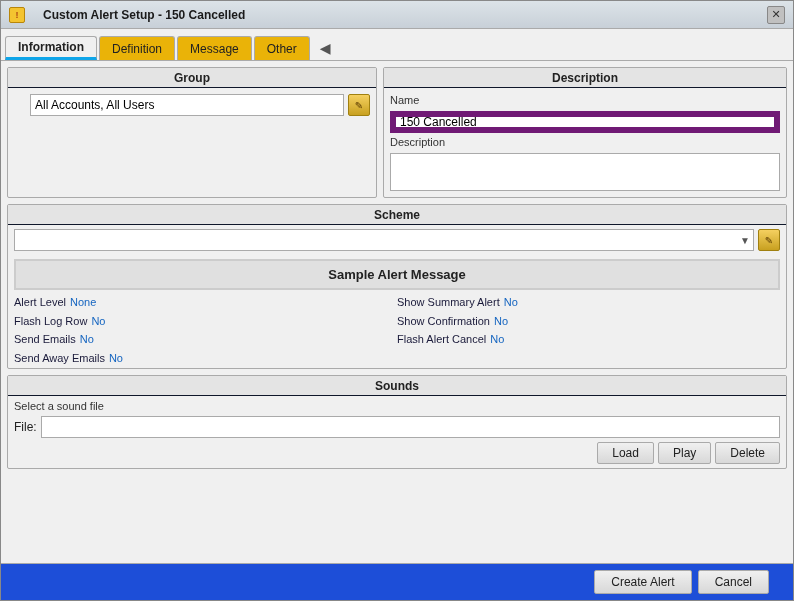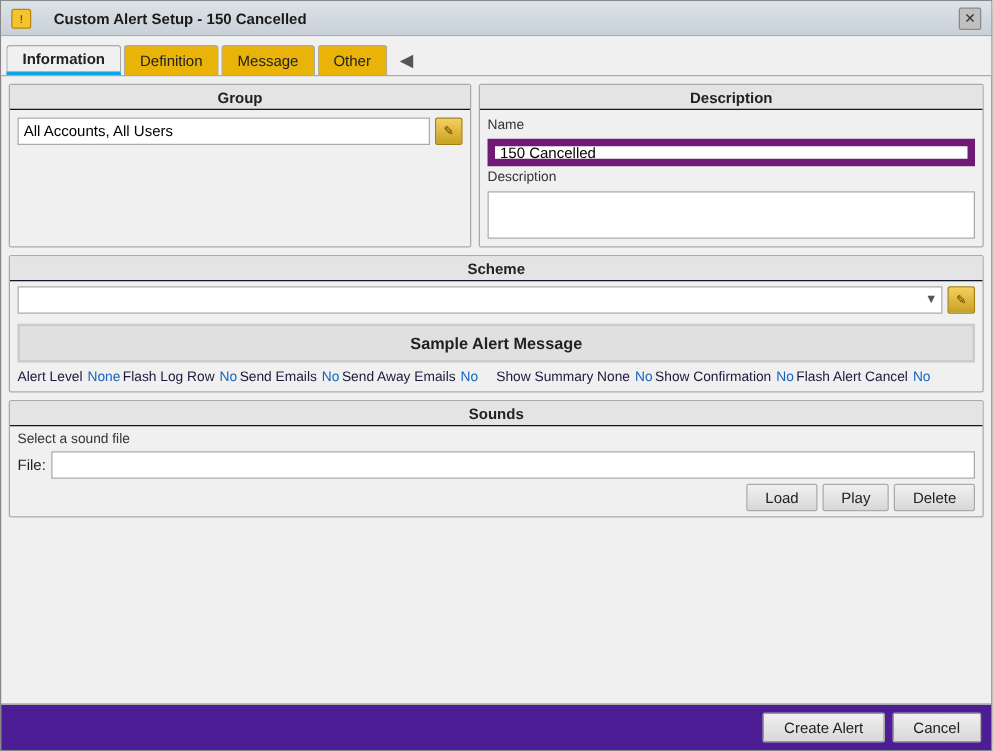--- a/index.html
+++ b/index.html
@@ -159,20 +159,21 @@
       padding: 1px 4px;
       appearance: none;
       -webkit-appearance: none;
       position: relative;
     }
     .dropdown-wrapper {
       flex: 1;
       position: relative;
       display: flex;
       align-items: center;
+      margin-left: 16px;
     }
     .dropdown-wrapper select {
       width: 100%;
       height: 22px;
       border: 1px solid #aaa;
       background: white;
       font-size: 12px;
       padding: 1px 4px;
     }
     .yellow-btn {
@@ -254,21 +255,21 @@
       color: #222;
     }
     .alert-props {
       display: flex;
       gap: 0;
       padding: 4px 6px 2px 6px;
     }
     .alert-col {
       flex: 1;
       display: flex;
-      flex-direction: row;
+      flex-direction: column;
       gap: 2px;
     }
     .alert-prop-row {
       display: flex;
       align-items: center;
       gap: 4px;
       line-height: 1.5;
     }
     .prop-label {
       color: #1a1a3a;
@@ -319,25 +320,25 @@
       background: linear-gradient(to bottom, #f0f0f0, #d8d8d8);
       border-radius: 2px;
       cursor: pointer;
       font-size: 12px;
       color: #222;
     }
     .bottom-bar {
       display: flex;
       justify-content: flex-end;
       align-items: center;
-      padding: 6px 8px;
+      padding: 6px 24px;
       border-top: 1px solid #aaa;
       gap: 6px;
       flex-shrink: 0;
-      background: #4c1d95;
+      background: #1d4ed8;
     }
     .bottom-btn {
       padding: 4px 16px;
       border: 1px solid #aaa;
       background: linear-gradient(to bottom, #f0f0f0, #d8d8d8);
       border-radius: 2px;
       cursor: pointer;
       font-size: 12px;
       color: #222;
     }
@@ -439,21 +440,21 @@
             <span class="prop-label">Send Emails</span>
             <span class="prop-value">No</span>
           </div>
           <div class="alert-prop-row">
             <span class="prop-label">Send Away Emails</span>
             <span class="prop-value">No</span>
           </div>
         </div>
         <div class="alert-col">
           <div class="alert-prop-row">
-            <span class="prop-label">Show Summary None</span>
+            <span class="prop-label">Show Summary Alert</span>
             <span class="prop-value">No</span>
           </div>
           <div class="alert-prop-row">
             <span class="prop-label">Show Confirmation</span>
             <span class="prop-value">No</span>
           </div>
           <div class="alert-prop-row">
             <span class="prop-label">Flash Alert Cancel</span>
             <span class="prop-value">No</span>
           </div>

